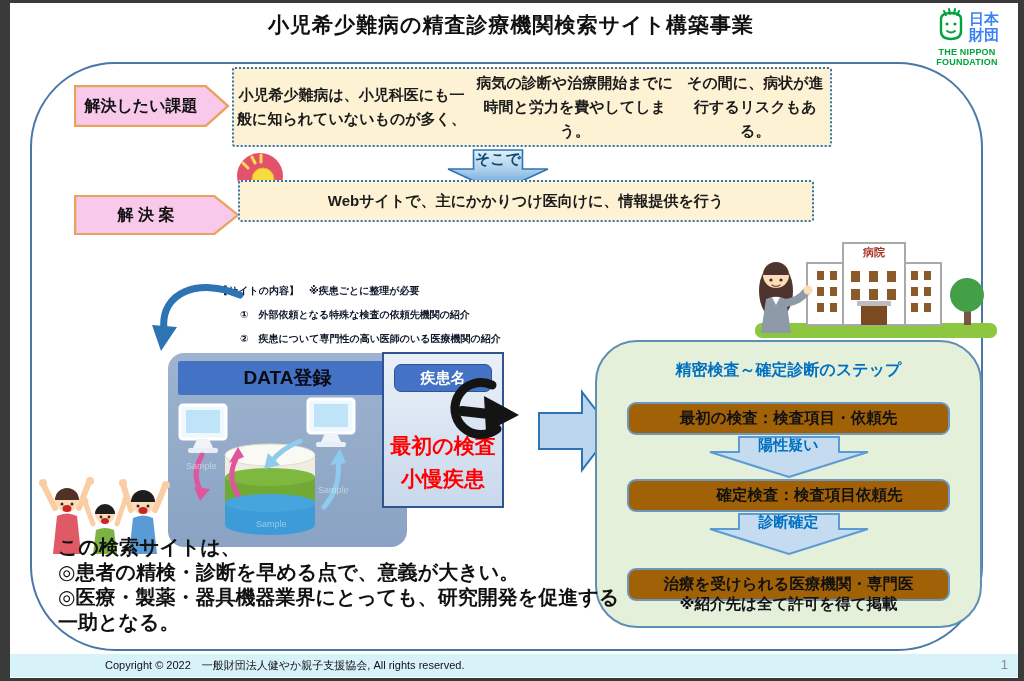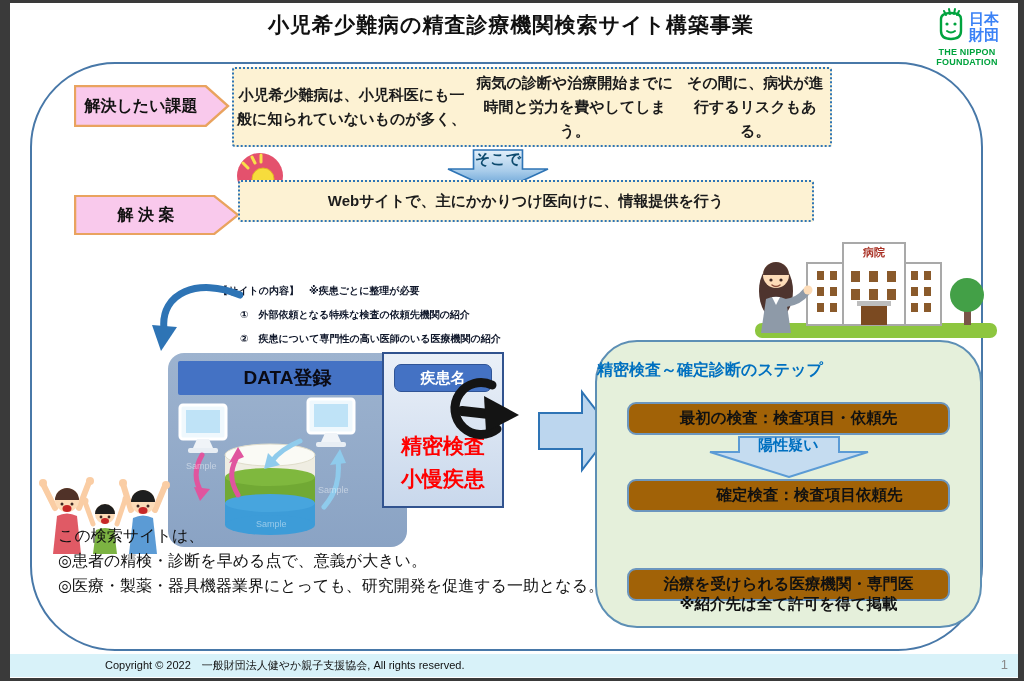--- a/index.html
+++ b/index.html
@@ -74,42 +74,42 @@
       display:flex;align-items:center;justify-content:center;}
   [data-name="disease-types"]{margin-top:38px;text-align:center;color:#FF0000;font-size:21px;
       font-weight:bold;line-height:1.55;}
 
   [data-name="click-icon"]{left:424px;top:372px;width:86px;height:74px;}
   [data-name="flow-right-arrow"]{left:528px;top:386px;width:76px;height:84px;}
 
   
   [data-name="steps-panel"]{left:585px;top:337px;width:387px;height:288px;background:#E5F0DB;
       border:2px solid #5D8FB5;border-radius:42px;box-sizing:border-box;}
-  [data-name="steps-title"]{position:absolute;top:18px;width:100%;
+  [data-name="steps-title"]{position:absolute;top:18px;width:100%;text-align:center;
       font-size:16px;font-weight:bold;color:#0070C0;}
   .stepbox{position:absolute;left:30px;width:323px;height:33px;background:#a16207;
       border:2px solid #6C96BE;border-radius:9px;box-sizing:border-box;display:flex;
       align-items:center;justify-content:center;font-size:15.5px;font-weight:bold;color:#111;}
   .steparrow{position:absolute;left:50%;transform:translateX(-50%);width:160px;height:42px;}
   .steparrow svg{position:absolute;left:0;top:0;}
   .steparrow .lbl{position:absolute;left:0;top:0;width:100%;height:17px;line-height:17px;
       text-align:center;font-size:15px;font-weight:bold;color:#0070C0;}
   [data-name="step-box-1"]{top:60px;}
   [data-name="step-arrow-1"]{top:94px;}
   [data-name="step-box-2"]{top:137px;padding-left:42px;}
   [data-name="step-arrow-2"]{top:171px;}
   [data-name="step-box-3"]{top:214px;margin-top:12px;}
   [data-name="steps-note"]{position:absolute;top:252px;width:100%;text-align:center;
       font-size:15.5px;font-weight:bold;color:#111;}
 
   
   [data-name="children-illustration"]{left:25px;top:447px;width:140px;height:104px;}
 
   
-  [data-name="benefits"]{left:48px;top:520px;width:565px;font-size:16px;font-weight:normal;
+  [data-name="benefits"]{left:48px;top:532px;width:565px;font-size:20px;font-weight:bold;
       color:#111;line-height:25px;}
 
   
   [data-name="footer-bar"]{left:0;right:0;bottom:1px;height:23px;background:#D8F2F9;
       display:flex;align-items:center;}
   [data-name="footer-copyright"]{padding-left:95px;font-size:11px;font-weight:normal;color:#111;}
   [data-name="page-number"]{position:absolute;right:10px;top:3px;font-size:13px;color:#8a8a8a;}
 </style>
 </head>
 <body>
@@ -291,21 +291,21 @@
 
       <text x="18" y="72" font-size="9" fill="#ffffff" opacity="0.45" data-name="watermark-text">Sample</text>
       <text x="88" y="130" font-size="9" fill="#ffffff" opacity="0.45" data-name="watermark-text">Sample</text>
       <text x="150" y="96" font-size="9" fill="#ffffff" opacity="0.45" data-name="watermark-text">Sample</text>
     </svg>
   </div>
 
   <div class="abs" data-name="disease-panel">
     <div data-name="disease-name-button">疾患名</div>
     <div data-name="disease-types">
-      <div data-name="disease-type-1">精密検査</div>
+      <div data-name="disease-type-1">最初の検査</div>
       <div data-name="disease-type-2">小慢疾患</div>
     </div>
   </div>
 
   <div class="abs" data-name="click-icon">
     <svg width="86" height="74" viewBox="0 0 86 74" data-name="click-cursor-icon">
       <path d="M 58 10 A 26 26 0 1 0 63 54" stroke="#141414" stroke-width="9" fill="none" stroke-linecap="round"></path>
       <line x1="28" y1="36" x2="55" y2="39" stroke="#141414" stroke-width="10" stroke-linecap="round"></line>
       <polygon points="50,21 85,40 52,57" fill="#141414"></polygon>
     </svg>
@@ -324,20 +324,26 @@
 
     <div class="steparrow" data-name="step-arrow-1">
       <svg width="160" height="42" viewBox="0 0 160 42" data-name="step-down-arrow-shape">
         <polygon points="30,1 130,1 130,16 159,16 80,41 1,16 30,16" fill="#C5DCF0" stroke="#5B9BD5" stroke-width="2"></polygon>
       </svg>
       <span class="lbl" data-name="step-arrow-1-label">陽性疑い</span>
     </div>
 
     <div class="stepbox" data-name="step-box-2">確定検査：検査項目依頼先</div>
 
+    <div class="steparrow" data-name="step-arrow-2">
+      <svg width="160" height="42" viewBox="0 0 160 42" data-name="step-down-arrow-shape">
+        <polygon points="30,1 130,1 130,16 159,16 80,41 1,16 30,16" fill="#C5DCF0" stroke="#5B9BD5" stroke-width="2"></polygon>
+      </svg>
+      <span class="lbl" data-name="step-arrow-2-label">診断確定</span>
+    </div>
 
     <div class="stepbox" data-name="step-box-3">治療を受けられる医療機関・専門医</div>
 
     <div data-name="steps-note">※紹介先は全て許可を得て掲載</div>
   </div>
 
   <div class="abs" data-name="children-illustration">
     <svg width="140" height="104" viewBox="0 0 140 104" data-name="cheering-family-illustration">
 
       <path d="M 20 58 L 8 34" stroke="#FACDA4" stroke-width="6" stroke-linecap="round"></path>

